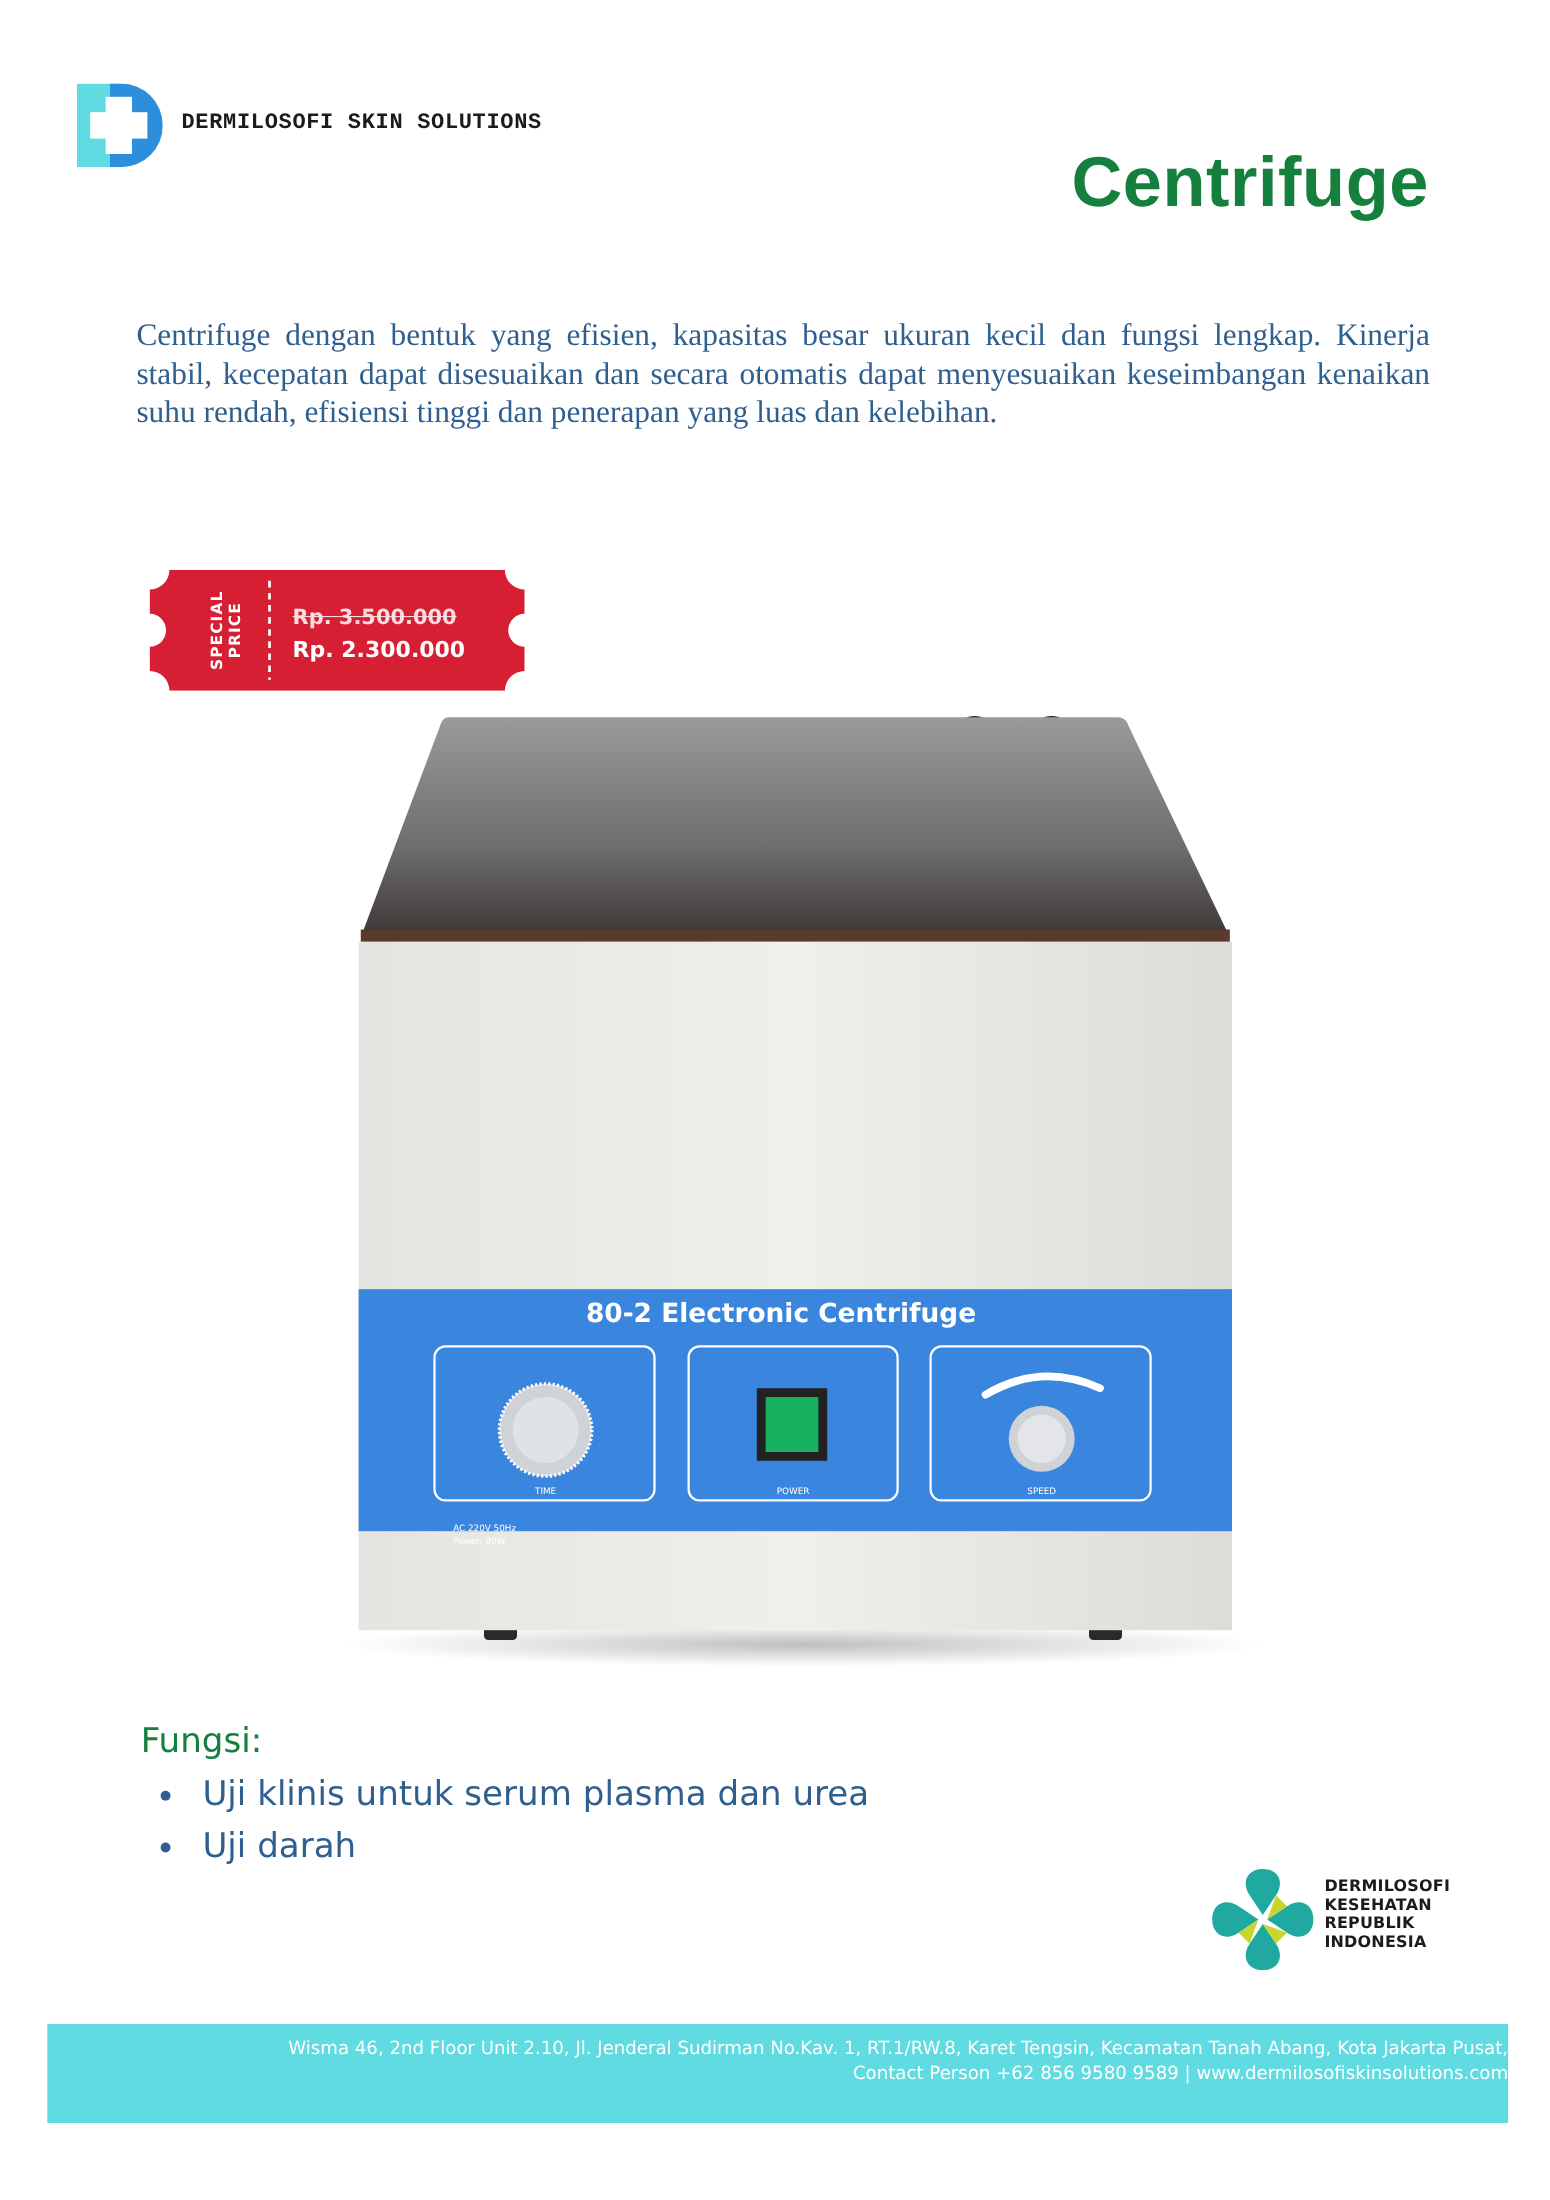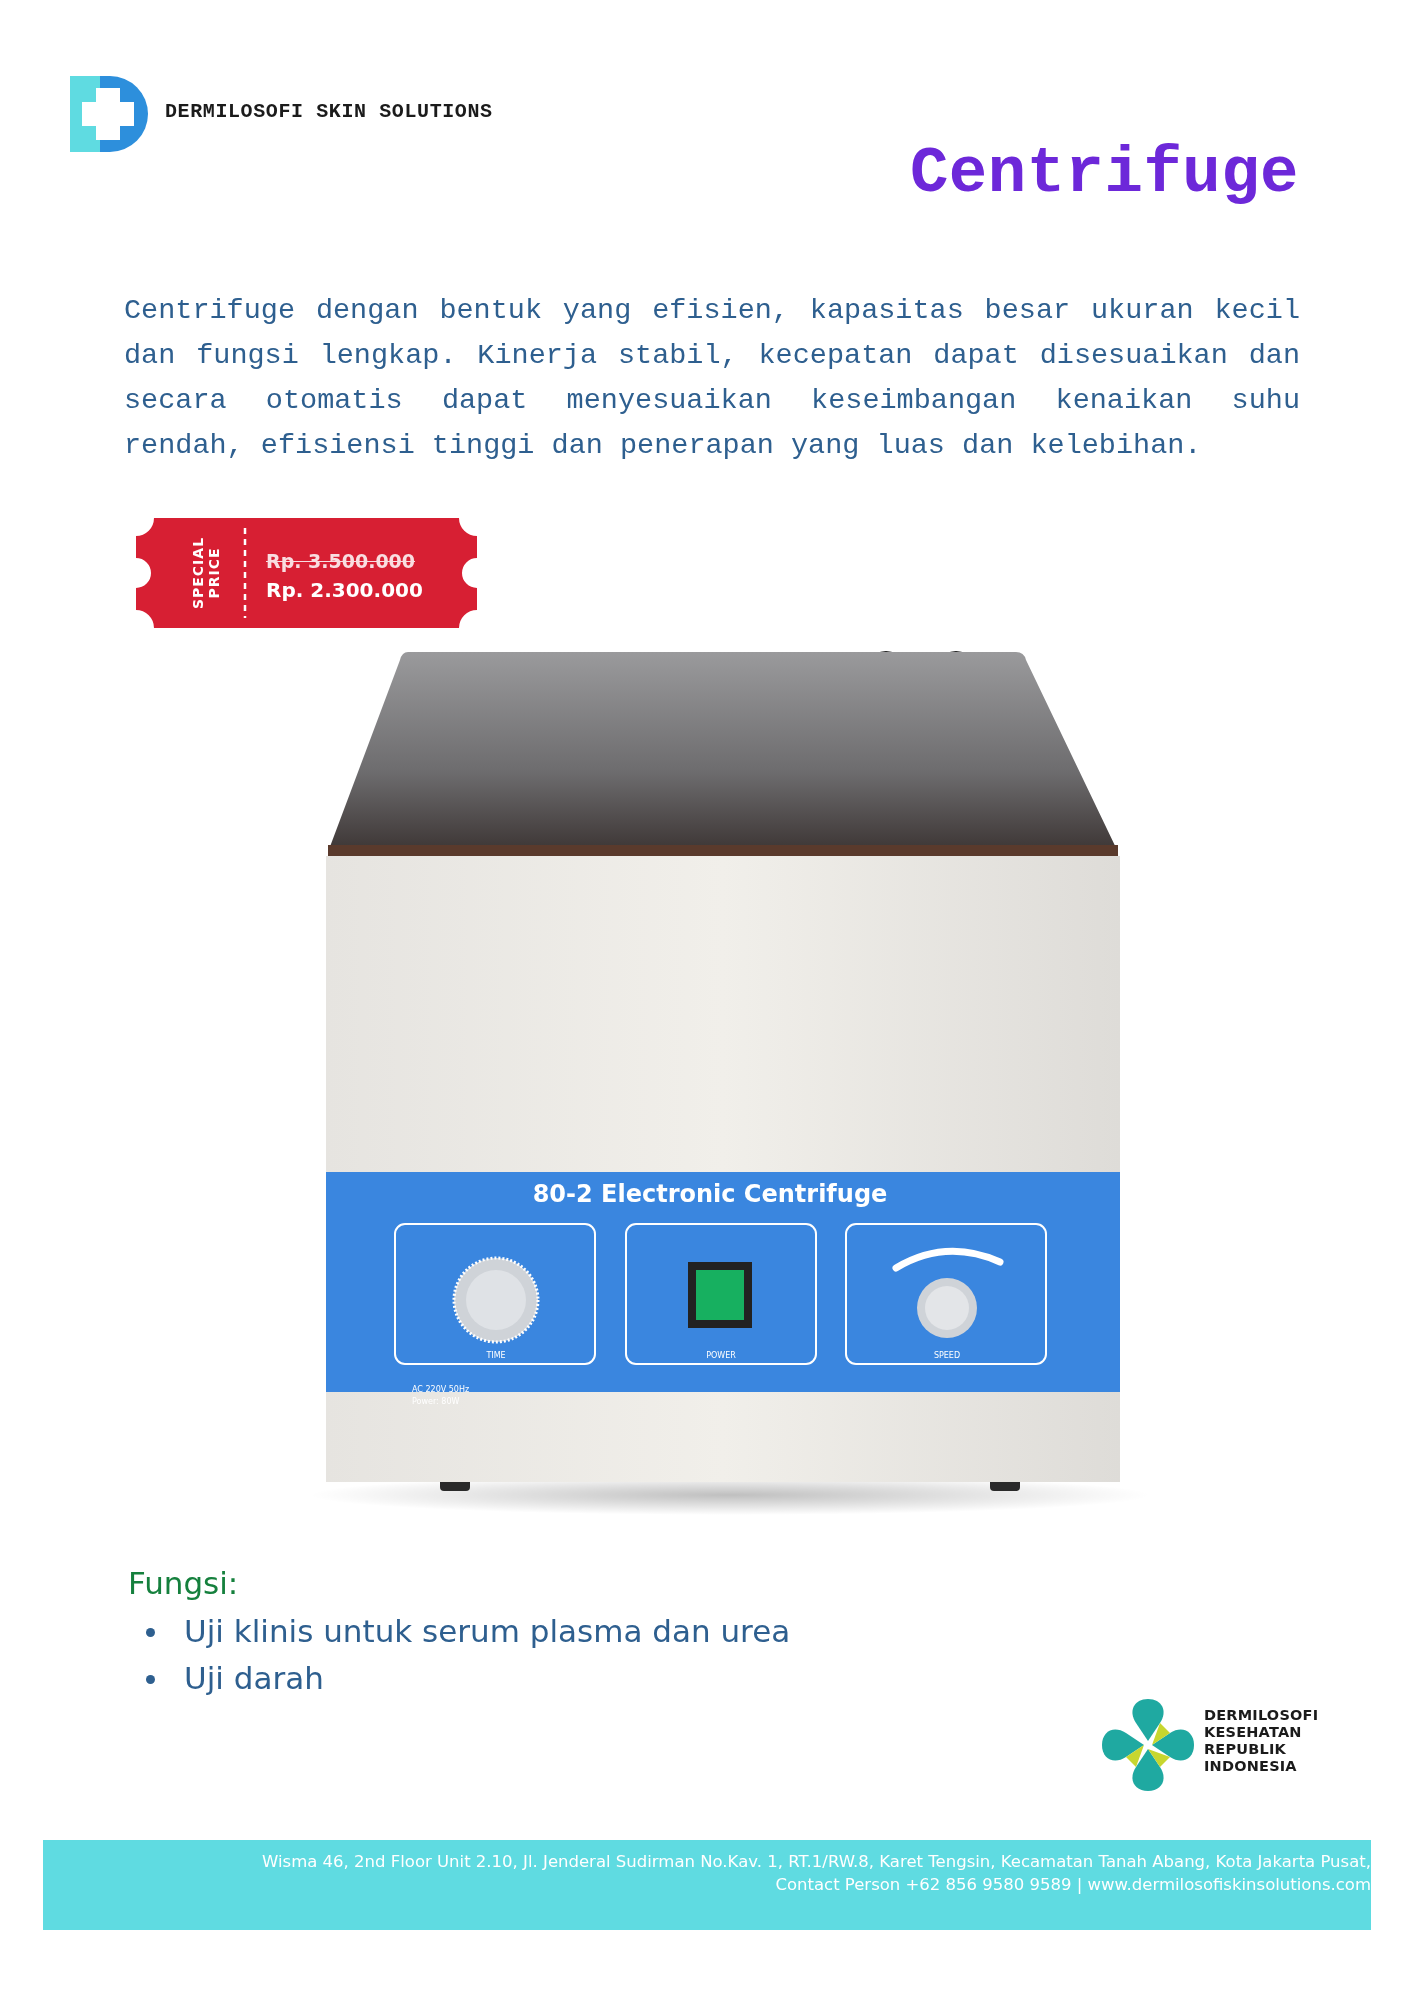--- a/index.html
+++ b/index.html
@@ -2,23 +2,23 @@
 <html><head>
 <meta charset="utf-8">
 <style>
   html, body { margin: 0; padding: 0; background: #ffffff; }
   body { width: 1409px; height: 2000px; position: relative; overflow: hidden; font-family: "DejaVu Sans", sans-serif; }
   .abs { position: absolute; }
 
   
   .brand-logo { left: 70px; top: 76px; width: 78px; height: 76px; }
   .brand-name { left: 165px; top: 100px; font-family: Liberation Mono, monospace; font-weight: bold; font-size: 20px; color: #1b1b1b; letter-spacing: 0.6px; }
-  .page-title { right: 110px; top: 138px; font-family: Liberation Mono, monospace; font-weight: bold; font-size: 64px; color: #6d28d9; letter-spacing: 0.5px; }
+  .page-title { right: 110px; top: 128px; font-family: Liberation Sans, sans-serif; font-weight: bold; font-size: 64px; color: #15803d; letter-spacing: 0.5px; }
 
-  .description { left: 124px; top: 288px; width: 1176px; font-family: Liberation Mono, monospace; font-size: 28.5px; line-height: 45px; color: #2e5f8f; text-align: justify; text-align-last: left; }
+  .description { left: 124px; top: 288px; width: 1176px; font-family: Liberation Serif, serif; font-size: 28.5px; line-height: 35px; color: #2e5f8f; text-align: justify; text-align-last: left; }
 
   
   .ticket { left: 136px; top: 518px; width: 341px; height: 110px; }
   .ticket svg { position: absolute; left: 0; top: 0; }
   .ticket-label { position: absolute; left: 170px; top: 16px; width: 80px; height: 80px; }
   .ticket-label .rot { position: absolute; left: 40px; top: 40px; transform: translate(-50%, -50%) rotate(-90deg); text-align: center; color: #fff; font-weight: bold; font-size: 14px; line-height: 16px; letter-spacing: 1px; white-space: nowrap; }
   .price-old { position: absolute; left: 130px; top: 32px; color: #fff; font-weight: bold; font-size: 19px; text-decoration: line-through; opacity: 0.85; }
   .price-new { position: absolute; left: 130px; top: 60px; color: #fff; font-weight: bold; font-size: 20px; }
 
   

